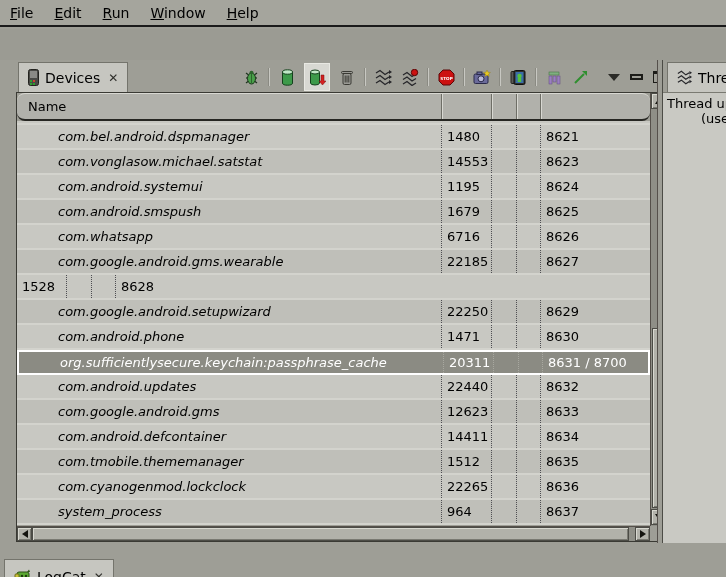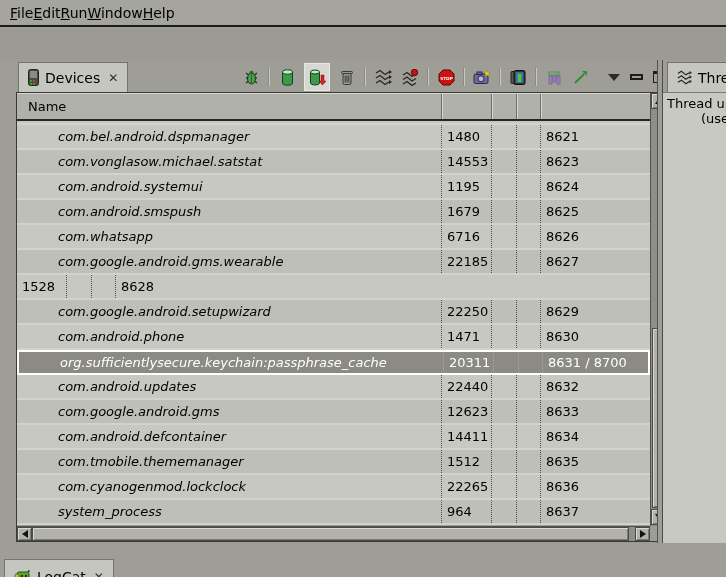--- a/index.html
+++ b/index.html
@@ -4,21 +4,21 @@
 <style>
   * { margin:0; padding:0; box-sizing:border-box; }
   html,body { width:726px; height:577px; overflow:hidden; }
   body {
     font-family:"DejaVu Sans","Liberation Sans",sans-serif;
     background:#9e9e96; color:#000; position:relative; font-size:13px;
   }
   
   .menubar { position:absolute; left:0; top:0; width:726px; height:27px;
     background:#a5a59d; border-bottom:2px solid #1a1a1a; padding-left:10px;
-    display:flex; align-items:center; font-size:14px; }
+    display:flex; align-items:center; gap:21px; font-size:14px; }
   .menu-item { display:inline-block; cursor:default; }
   .menu-item::first-letter { text-decoration:underline; }
   .toolbar-strip { position:absolute; left:0; top:29px; width:726px; height:31px;
     background:#9b9b93; }
   
   .devices-panel { position:absolute; left:14px; top:60px; width:657px; height:483px; }
   .sash-v { position:absolute; left:657px; top:60px; width:6px; height:483px; background:#9e9e96;
     border-left:1px solid #55504b; }
   .right-panel { position:absolute; left:662px; top:60px; width:300px; height:483px;
     background:#9e9e96; border-left:1px solid #4c4c46; }
@@ -36,21 +36,21 @@
   .tsep { width:2px; height:18px; background:#8a8a82; border-right:1px solid #c8c8c2; }
   .winctl { display:flex; align-items:center; gap:10px; margin-left:10px; }
   .chevron { width:0; height:0; border-left:6px solid transparent; border-right:6px solid transparent;
     border-top:7px solid #2a2a26; }
   .minbox { width:13px; height:6px; border:2px solid #1c1c18; }
   .maxbox { width:12px; height:12px; border:1px solid #1c1c18; border-top:3px solid #1c1c18; }
   
   .table-frame { position:absolute; left:2px; top:32px; width:652px; height:450px;
     border:1px solid #3a3a34; background:#9e9e96; }
   .thead { position:absolute; left:0; top:0; width:633px; height:28px; background:#b1b1ab;
-    border-top:1px solid #d8d8d2; border-bottom:2px solid #262622; display:flex; }
+    border-top:1px solid #d8d8d2; border-bottom:2px solid #262622; display:flex;border-radius:8px; }
   .thcell { height:100%; border-right:1px solid #6e6e66; box-shadow:1px 0 0 #d8d8d2;
     display:flex; align-items:center; font-size:13px; }
   .thcell.c-name { width:425px; padding-left:11px; }
   .thcell.c-pid  { width:50px; }
   .thcell.c-s1   { width:25px; }
   .thcell.c-s2   { width:24px; }
   .thcell.c-port { flex:1; border-right:none; box-shadow:none; }
   .rows { position:absolute; left:0; top:28px; width:633px; }
   .row-sliver { height:4px; background:#c8c8c2; border-bottom:2px solid #d3d3cd; }
   .trow { height:25px; display:flex; border-bottom:2px solid #d3d3cd; background:#c8c8c2;

